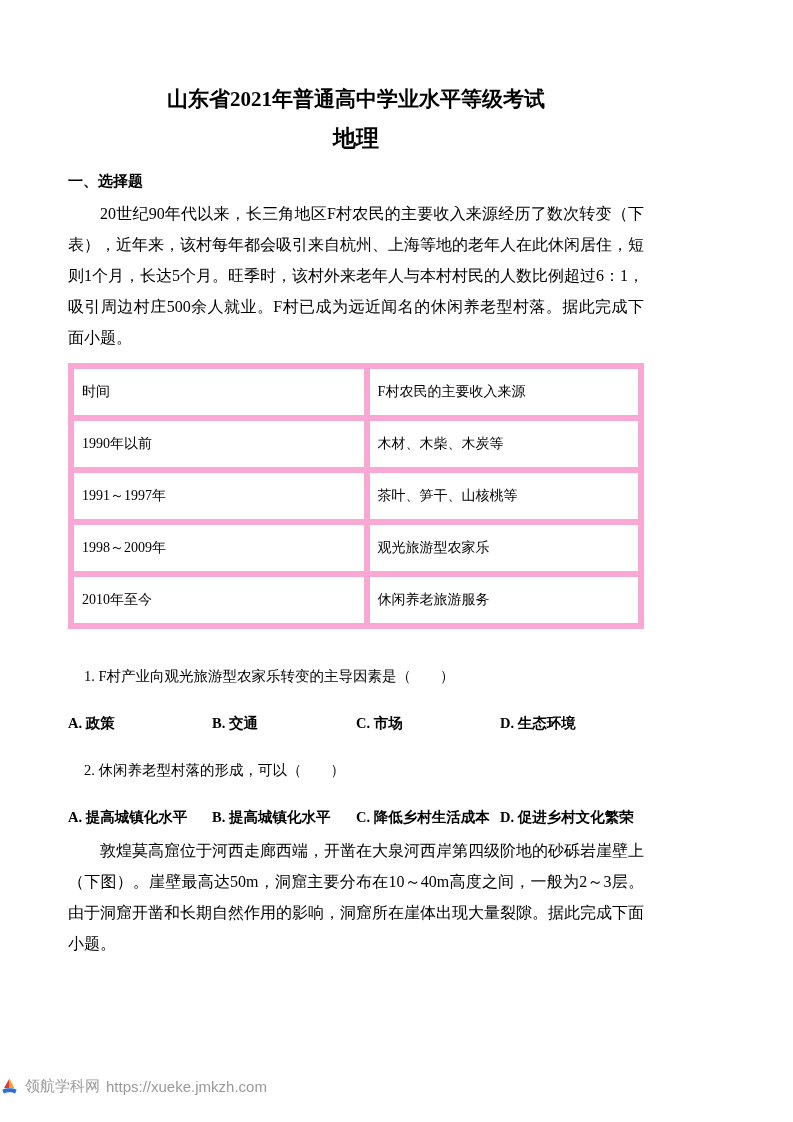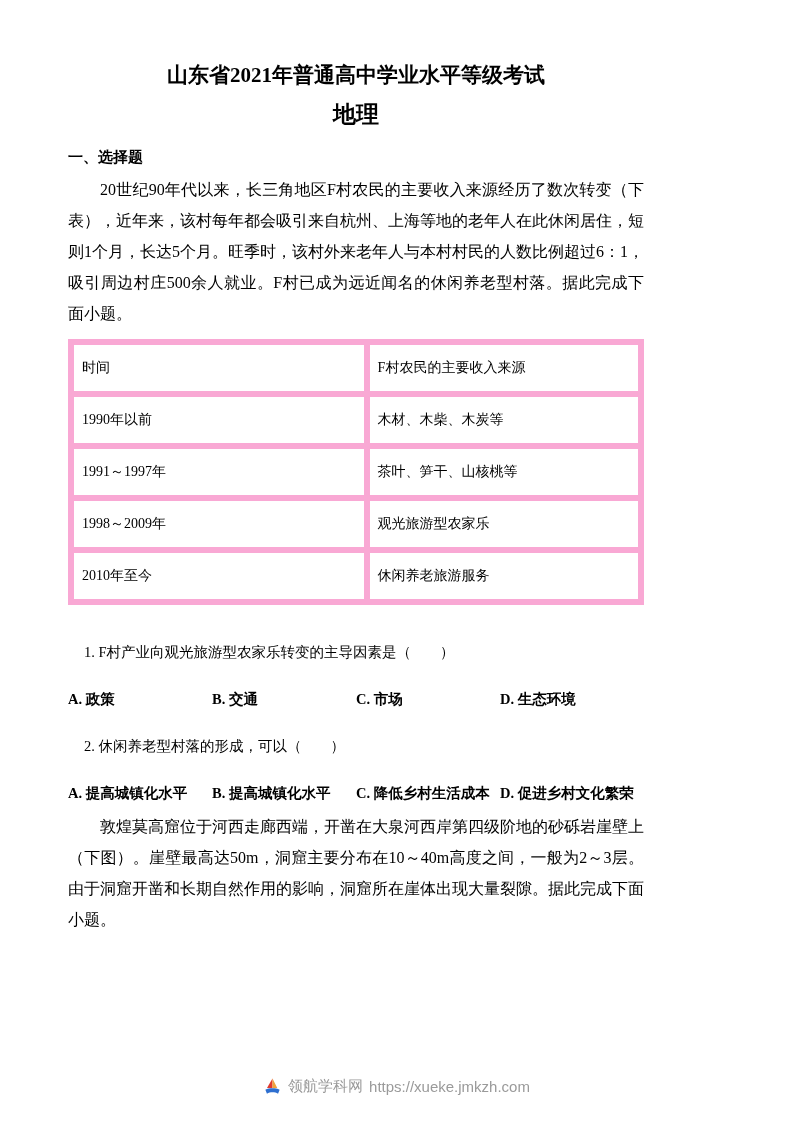--- a/index.html
+++ b/index.html
@@ -10,21 +10,21 @@
   body {
     width: 793px;
     height: 1122px;
     position: relative;
     font-family: "Liberation Serif", "DejaVu Serif", serif;
     color: #000000;
     overflow: hidden;
   }
   .page {
     box-sizing: border-box;
-    padding: 60px 68px 0 68px;
+    padding: 84px 68px 0 68px;
     width: 712px;
   }
   .doc-title {
     font-size: 21px;
     font-weight: bold;
     text-align: center;
     line-height: 30px;
     margin: 0;
     font-family: "Liberation Serif", "DejaVu Serif", serif;
   }
@@ -82,21 +82,20 @@
   .passage-2 {
     margin-top: 2px;
   }
   .footer {
     position: absolute;
     bottom: 26px;
     left: 0;
     width: 100%;
     display: flex;
     align-items: center;
-    justify-content: center;
     gap: 6px;
     font-size: 15px;
     color: #9a9a9a;
     font-family: "Liberation Sans", "DejaVu Sans", sans-serif;
   }
   .footer .logo {
     width: 19px;
     height: 19px;
     display: inline-block;
     flex: 0 0 auto;

